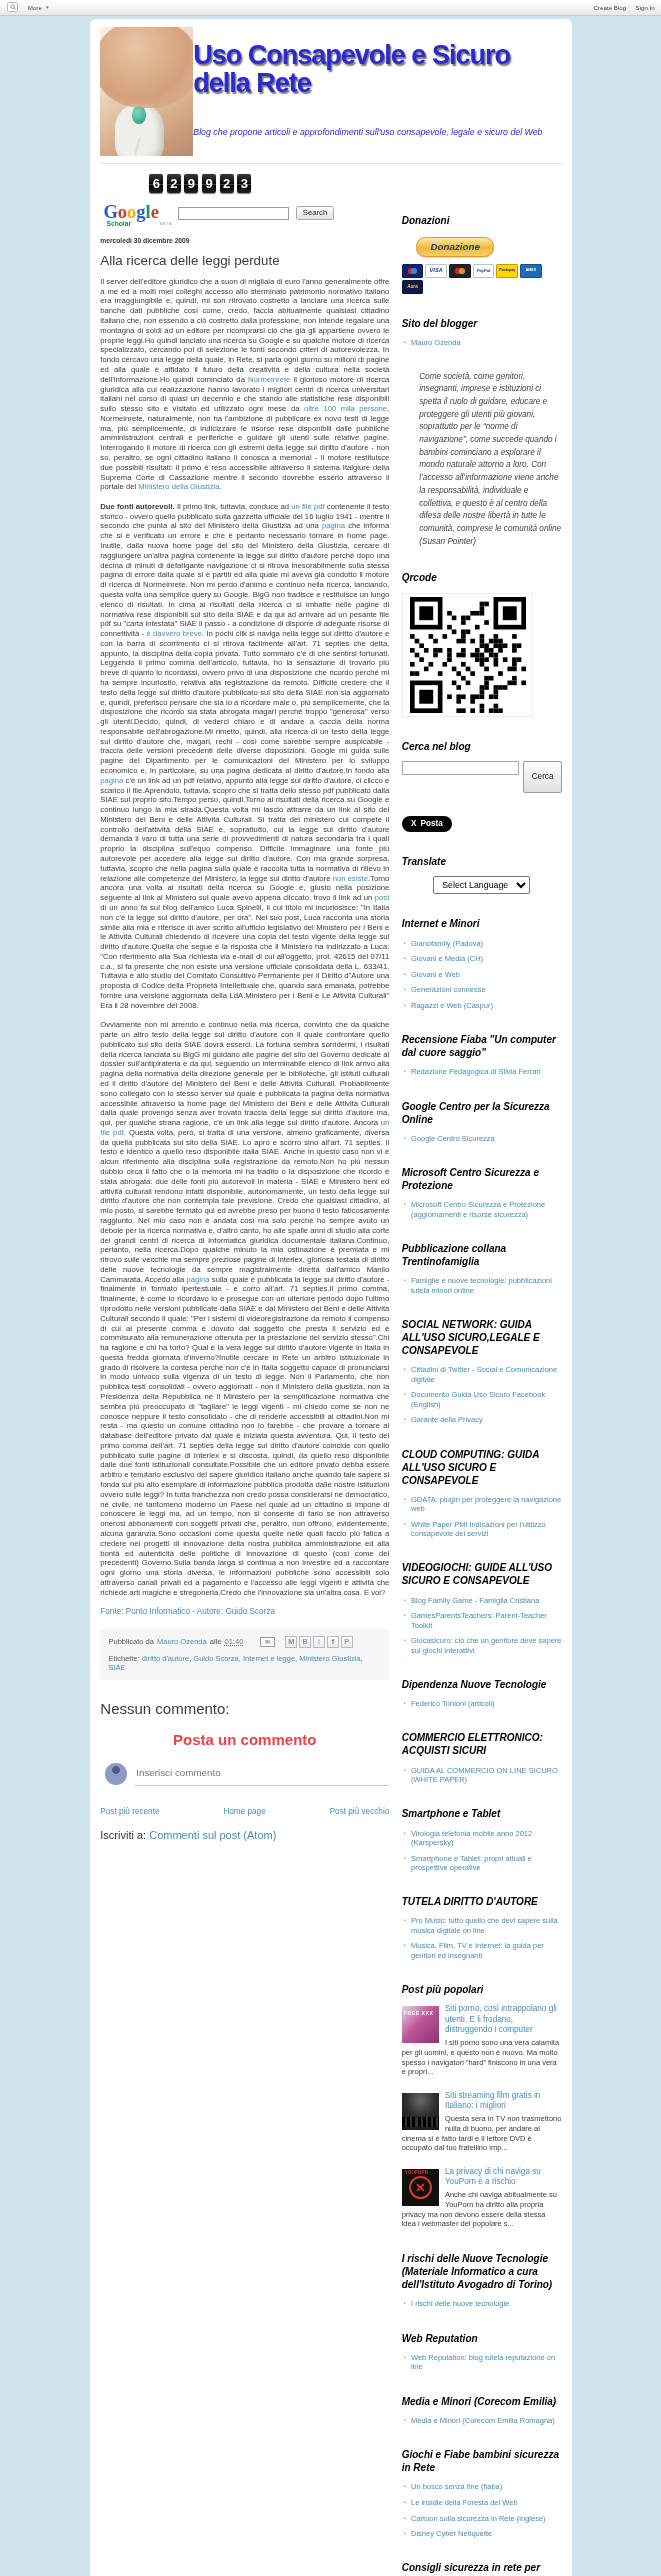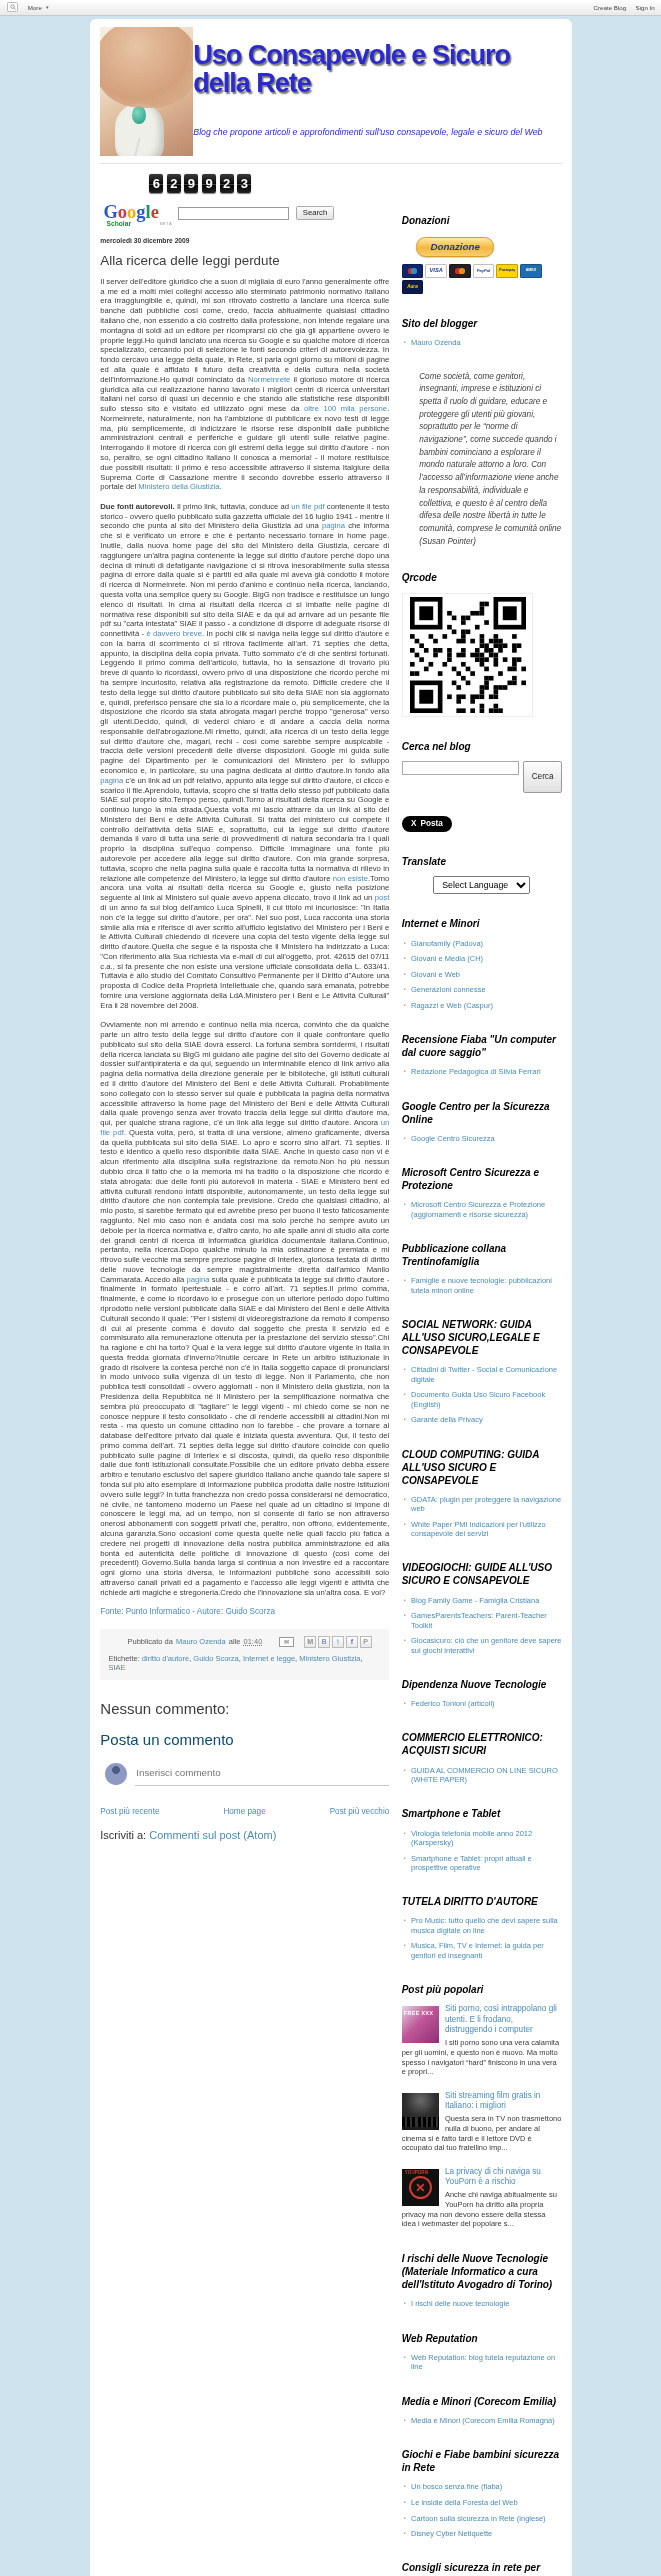--- a/index.html
+++ b/index.html
@@ -58,30 +58,30 @@
   .scholar-btn{height:14.4px;padding:0 6.2px;font-size:7.7px;background:linear-gradient(#fdfdfd,#e3e3e3);
     border:0.5px solid #aaa;border-radius:1.5px;cursor:pointer;color:#222;}
   
   .post-date{font-size:6.7px;font-weight:bold;color:#333;margin:4.1px 0 8.2px;}
   .post-title{font-size:13.4px;color:#3c3c3c;margin:0 0 9.3px;font-weight:400;}
   .post-lead{font-style:italic;color:#4a4a4a;font-size:7.7px;line-height:1.3;margin-bottom:11.3px;}
   .post-body p{font-size:7.7px;line-height:1.27;text-align:justify;margin:0 0 9.8px;color:#3a3a3a;}
   .post-body a, a.blue{color:#4a8bb5;text-decoration:none;}
   .post-source{font-size:8.2px;margin:5.2px 0 12.4px;}
   .post-footerbox{background:#f6f6f6;padding:7.2px 8.2px;font-size:7.5px;color:#555;}
-  .pf-row1{display:flex;align-items:center;gap:3.1px;flex-wrap:wrap;margin-left:19px;}
+  .pf-row1{display:flex;align-items:center;gap:3.1px;flex-wrap:wrap;}
   .pf-time{color:#777;text-decoration:underline;text-decoration-style:dotted;}
   .share-icons{display:flex;gap:1.5px;margin-left:13.4px;align-items:center;}
   .share-env{width:15.5px;height:10.3px;border:0.5px solid #999;background:#fff;display:flex;align-items:center;justify-content:center;
     font-size:6.2px;color:#555;margin-right:8.2px;cursor:pointer;}
   .share-box{width:12.4px;height:12.4px;border:0.5px solid #bbb;background:linear-gradient(#fff,#e8e8e8);
     display:flex;align-items:center;justify-content:center;font-weight:bold;font-size:7.2px;cursor:pointer;}
   .pf-row2{margin-top:6.2px;}
   .comments-none{font-size:15px;color:#3c3c3c;margin:20.6px 0 4.1px;font-weight:400;}
-  .comments-post{font-size:15px;color:#0c4a6e;margin:13.4px 0 15.5px;font-weight:400;}
+  .comments-post{font-size:15px;color:#ef4444;margin:13.4px 0 15.5px;font-weight:700;text-align:center;}
   .comment-form{display:flex;align-items:flex-start;gap:8.2px;margin:9.3px 0 20.6px 5.2px;}
   .avatar{width:21.6px;height:21.6px;border-radius:50%;flex:none;
     background:radial-gradient(circle at 50% 32%, #4e5c86 0 20%, #8d9ac4 22%),
                radial-gradient(circle at 50% 85%, #4e5c86 0 32%, #8d9ac4 34%);
     background-color:#8d9ac4;}
   .comment-input{flex:1;border:none;border-bottom:0.5px solid #c9c9c9;font-size:9.8px;color:#9a9a9a;
     padding:4.1px 1px 7.2px;background:transparent;font-family:"Liberation Sans",sans-serif;}
   .post-nav{display:flex;justify-content:space-between;font-size:8.2px;margin:15.5px 0 13.4px;}
   .subscribe{font-size:11px;color:#333;margin-bottom:20.6px;}
   

